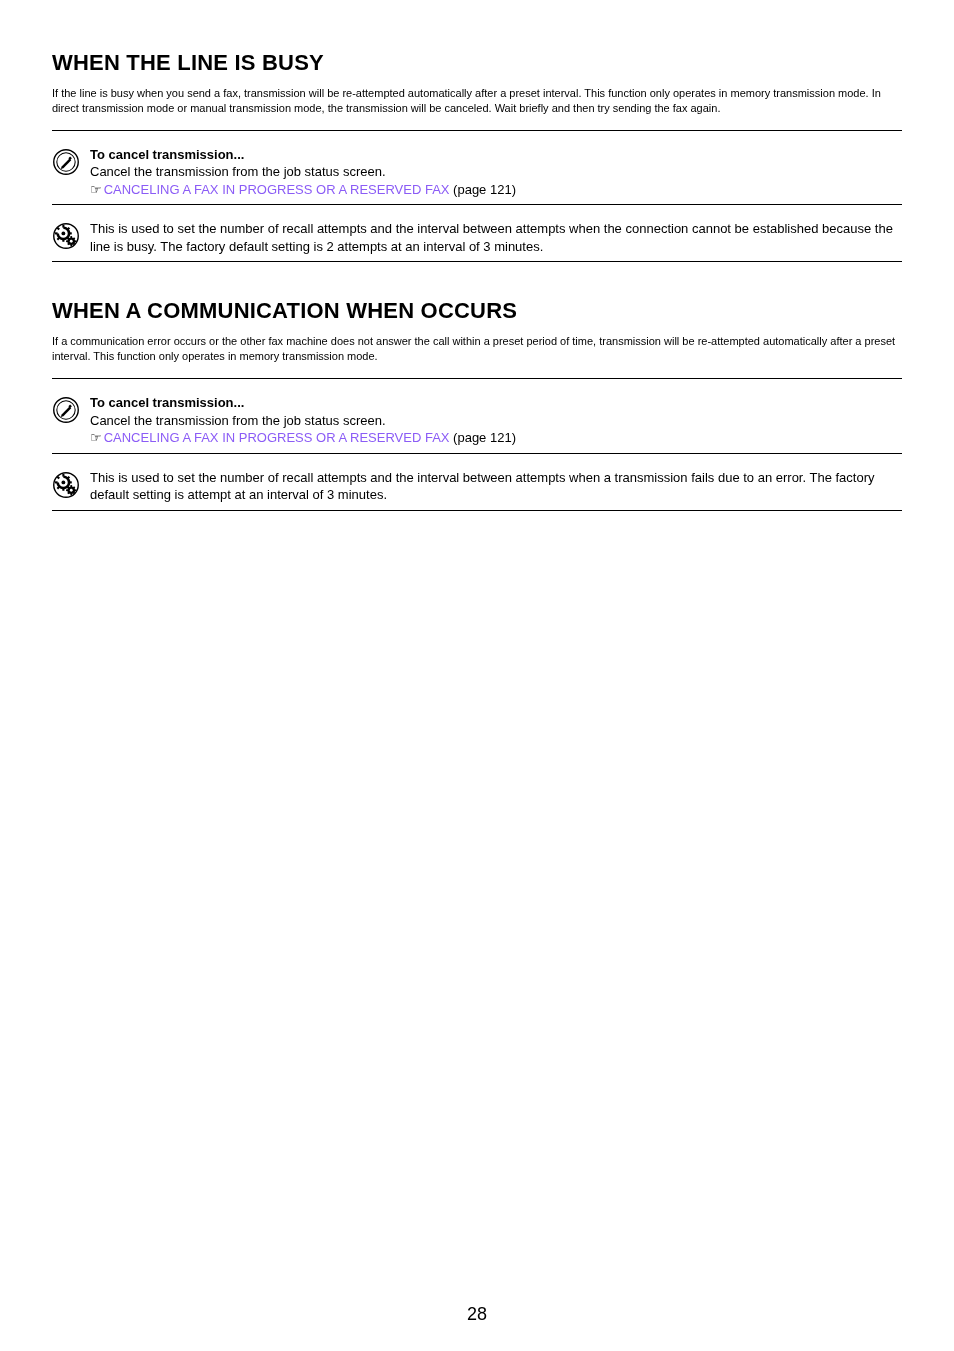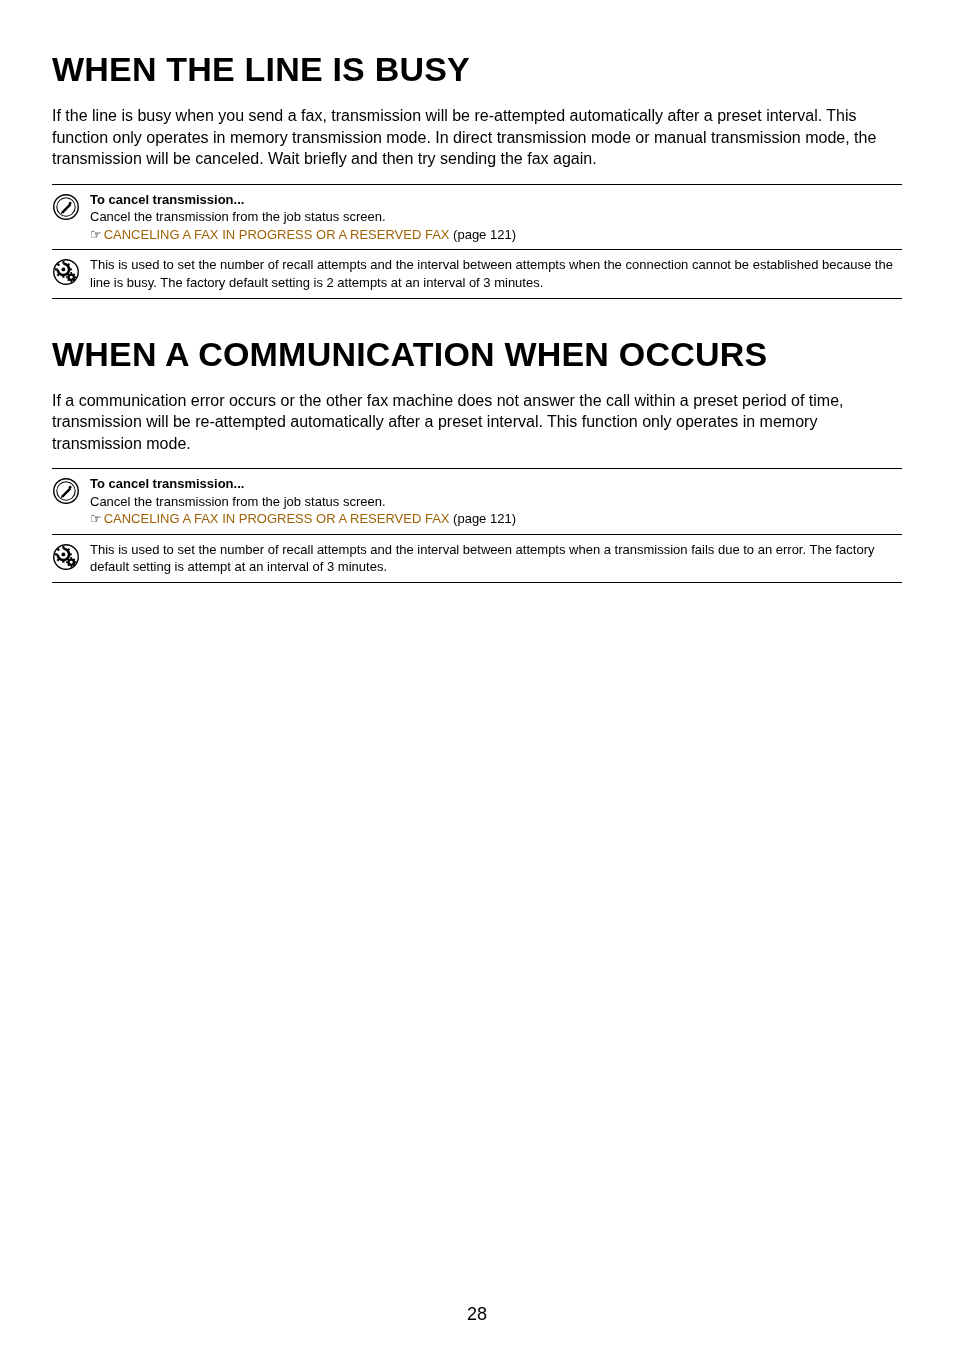--- a/index.html
+++ b/index.html
@@ -4,34 +4,34 @@
 <style>
   body {
     font-family: Arial, Helvetica, sans-serif;
     margin: 0;
     padding: 50px 52px 40px 52px;
     color: #000;
     width: 954px;
     box-sizing: border-box;
   }
   .h1 {
-    font-size: 34px;
+    font-size: 22px;
     font-weight: bold;
     margin: 0 0 10px 0;
     letter-spacing: 0.2px;
   }
   .para {
-    font-size: 16px;
+    font-size: 11px;
     line-height: 1.35;
-    margin: 16px 0 14px 0;
+    margin: 4px 0 14px 0;
   }
   .rule-block {
     border-top: 1px solid #000;
     border-bottom: 1px solid #000;
-    padding: 6px 0 6px 0;
+    padding: 15px 0 6px 0;
   }
   .rule-block + .rule-block {
     border-top: none;
   }
   .row {
     display: flex;
   }
   .icon-col {
     width: 38px;
     flex: 0 0 38px;
@@ -39,21 +39,21 @@
   }
   .txt-col {
     flex: 1 1 auto;
     font-size: 13px;
     line-height: 1.35;
   }
   .txt-col .bold {
     font-weight: bold;
   }
   .link {
-    color: #a16207;
+    color: #8b5cf6;
   }
   .ref-sym {
     font-family: "DejaVu Sans", Arial, sans-serif;
     font-size: 13px;
     margin-right: 2px;
   }
   .gap-large {
     height: 36px;
   }
   .page-num {

